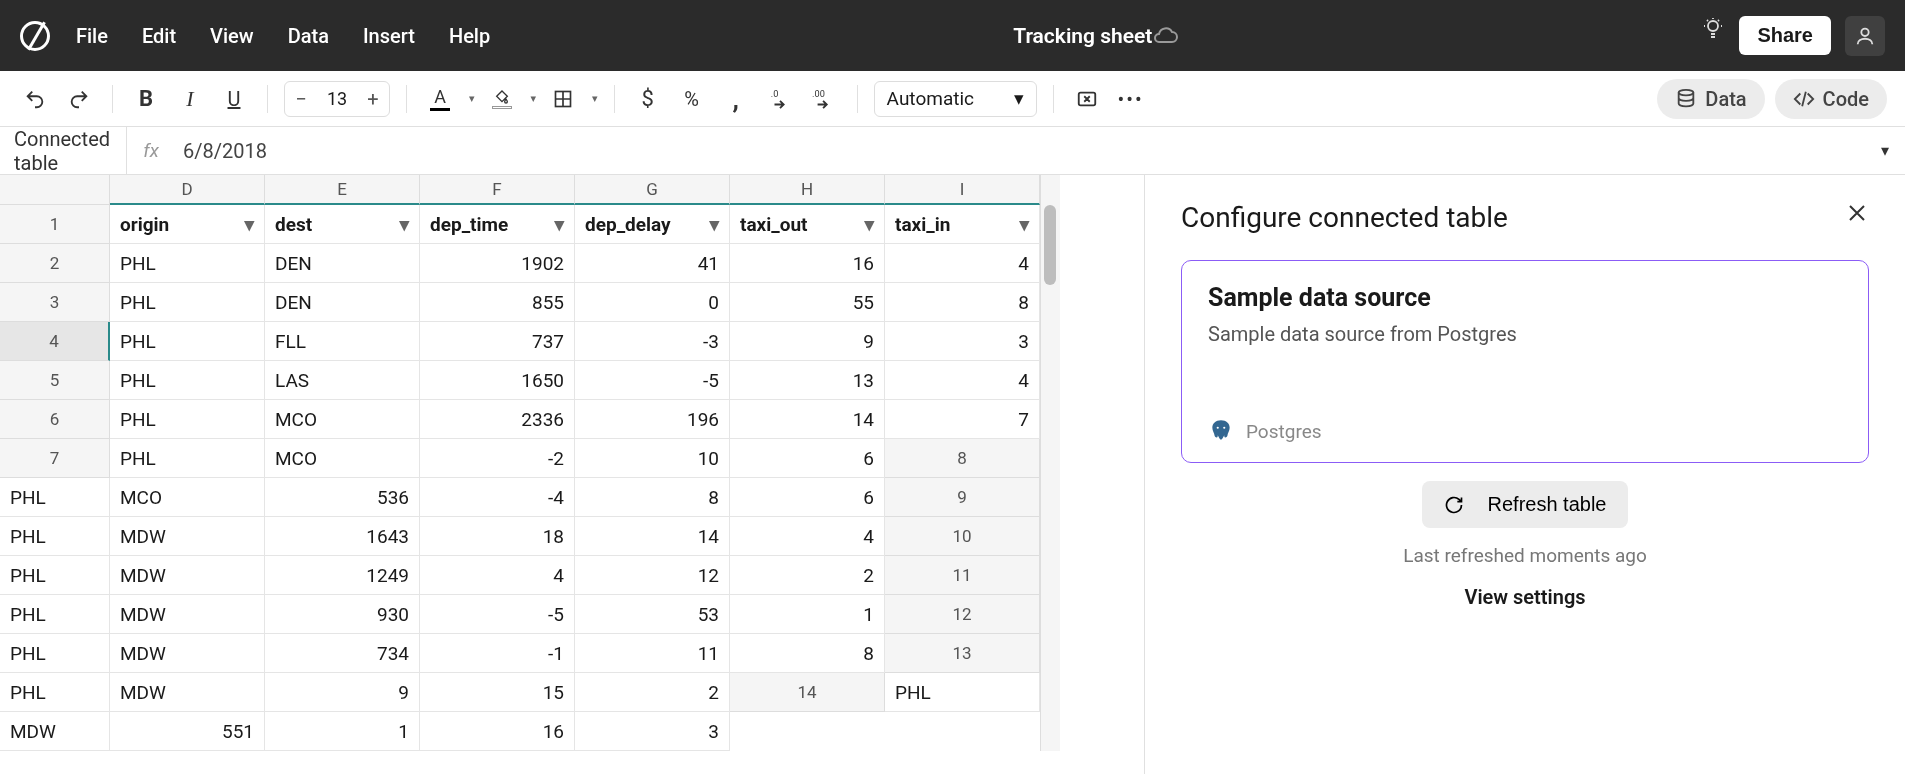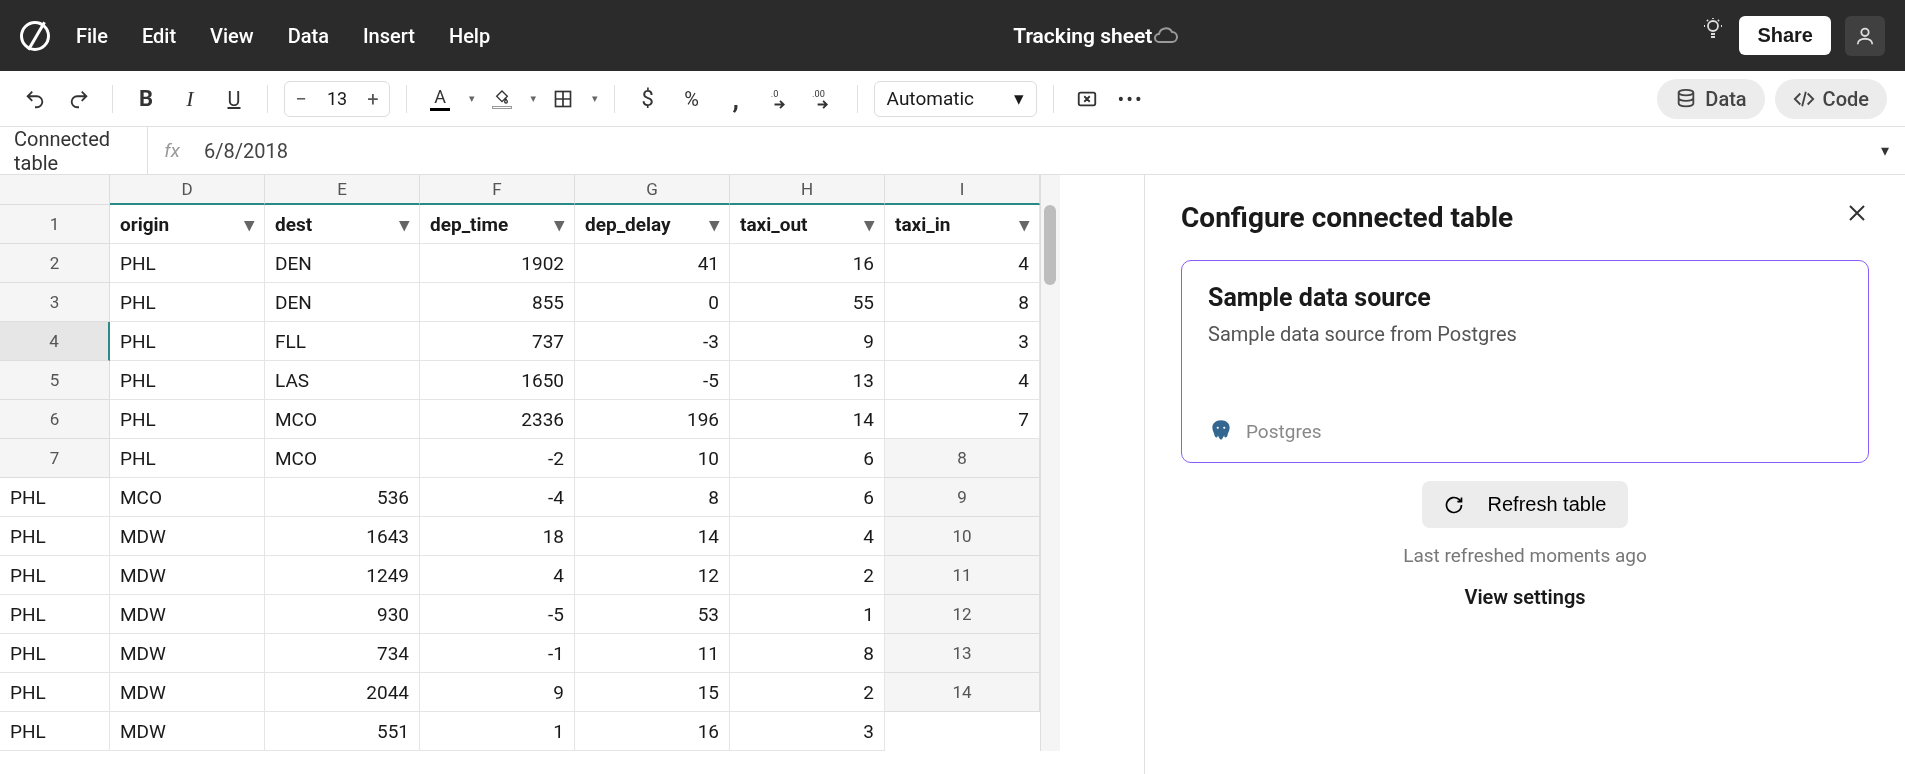--- a/index.html
+++ b/index.html
@@ -30,21 +30,21 @@
 .text-color-btn { display: flex; flex-direction: column; align-items: center; cursor: pointer; }
 .text-color-bar { width: 20px; height: 3px; background: #000; margin-top: 1px; }
 .fill-color-bar { width: 20px; height: 3px; background: #fff; border: 1px solid #999; margin-top: 1px; }
 .chev { font-size: 11px; color: #666; margin-left: 2px; cursor: pointer; }
 .fmt-select { display: flex; align-items: center; border: 1px solid #ddd; border-radius: 6px; height: 36px; padding: 0 12px; gap: 40px; cursor: pointer; font-size: 19px; }
 .toolbar-right { margin-left: auto; display: flex; align-items: center; gap: 10px; }
 .pill-btn { display: flex; align-items: center; gap: 8px; background: #ececec; border-radius: 20px; padding: 8px 18px; font-size: 20px; font-weight: 500; cursor: pointer; color: #444; }
 
 
 .formula-bar { height: 48px; border-bottom: 1px solid #e0e0e0; display: flex; align-items: center; }
-.cell-ref { width: 148px; padding-left: 14px; font-size: 20px; color: #333; border-right: 1px solid #e0e0e0; height: 100%; display: flex; align-items: center; }
+.cell-ref { width: 127px; padding-left: 14px; font-size: 20px; color: #333; border-right: 1px solid #e0e0e0; height: 100%; display: flex; align-items: center; }
 .fx-label { width: 48px; text-align: center; font-style: italic; color: #999; font-size: 19px; }
 .formula-input { flex: 1; font-size: 20px; padding-left: 8px; color: #444; }
 .formula-expand { width: 40px; text-align: center; cursor: pointer; color: #333; }
 
 
 .main { display: flex; height: calc(774px - 55px - 56px - 48px); }
 .grid-area { flex: 1; overflow: hidden; position: relative; border-right: 1px solid #e0e0e0; }
 .side-panel { width: 760px; padding: 26px 36px; position: relative; }
 
 
@@ -55,21 +55,21 @@
 .row-header { background: #f5f5f5; border-right: 1px solid #ddd; border-bottom: 1px solid #ddd; display: flex; align-items: center; justify-content: center; color: #555; font-size: 17px; height: 39px; }
 .row-header.selected-row { background: #e6e6e6; border-right: 2px solid #2a8a8a; }
 .cell { border-right: 1px solid #e5e5e5; border-bottom: 1px solid #e5e5e5; padding: 0 10px; display: flex; align-items: center; height: 39px; background: #fff; }
 .cell.hdr { font-weight: 700; justify-content: space-between; }
 .cell.num { justify-content: flex-end; }
 .cell .filter-chev { color: #666; cursor: pointer; }
 .scroll-gutter { background: #f5f5f5; border-left: 1px solid #ddd; position: relative; }
 .scroll-thumb { position: absolute; top: 30px; left: 3px; width: 12px; height: 80px; background: #bdbdbd; border-radius: 6px; }
 
 
-.panel-title { font-size: 28px; font-weight: 700; margin-bottom: 26px; }
+.panel-title { font-size: 28px; font-weight: 400; margin-bottom: 26px; }
 .panel-close { position: absolute; top: 26px; right: 36px; cursor: pointer; color: #333; }
 .panel-label { font-size: 19px; font-weight: 600; margin-bottom: 12px; }
 .ds-card { border: 1px solid #8b5cf6; border-radius: 10px; padding: 22px 26px 18px; margin-bottom: 18px; }
 .ds-title { font-size: 25px; font-weight: 700; margin-bottom: 10px; }
 .ds-desc { font-size: 20px; color: #555; margin-bottom: 72px; }
 .ds-footer { display: flex; align-items: center; gap: 12px; color: #888; font-size: 19px; }
 .pg-icon { width: 26px; height: 26px; }
 .refresh-btn { display: flex; align-items: center; gap: 24px; background: #ececec; border: none; border-radius: 8px; padding: 12px 22px; font-size: 20px; font-weight: 500; cursor: pointer; margin: 0 auto 16px; }
 .last-refresh { text-align: center; color: #777; font-size: 19px; margin-bottom: 18px; }
 .view-settings { text-align: center; font-size: 20px; font-weight: 600; cursor: pointer; }
@@ -332,21 +332,20 @@
         <div class="row-header">12</div>
         <div class="cell">PHL</div>
         <div class="cell">MDW</div>
         <div class="cell num">734</div>
         <div class="cell num">-1</div>
         <div class="cell num">11</div>
         <div class="cell num">8</div>
         <div class="row-header">13</div>
         <div class="cell">PHL</div>
         <div class="cell">MDW</div>
-        <div class="cell num">2044</div>
         <div class="cell num">9</div>
         <div class="cell num">15</div>
         <div class="cell num">2</div>
         <div class="row-header">14</div>
         <div class="cell">PHL</div>
         <div class="cell">MDW</div>
         <div class="cell num">551</div>
         <div class="cell num">1</div>
         <div class="cell num">16</div>
         <div class="cell num">3</div>

